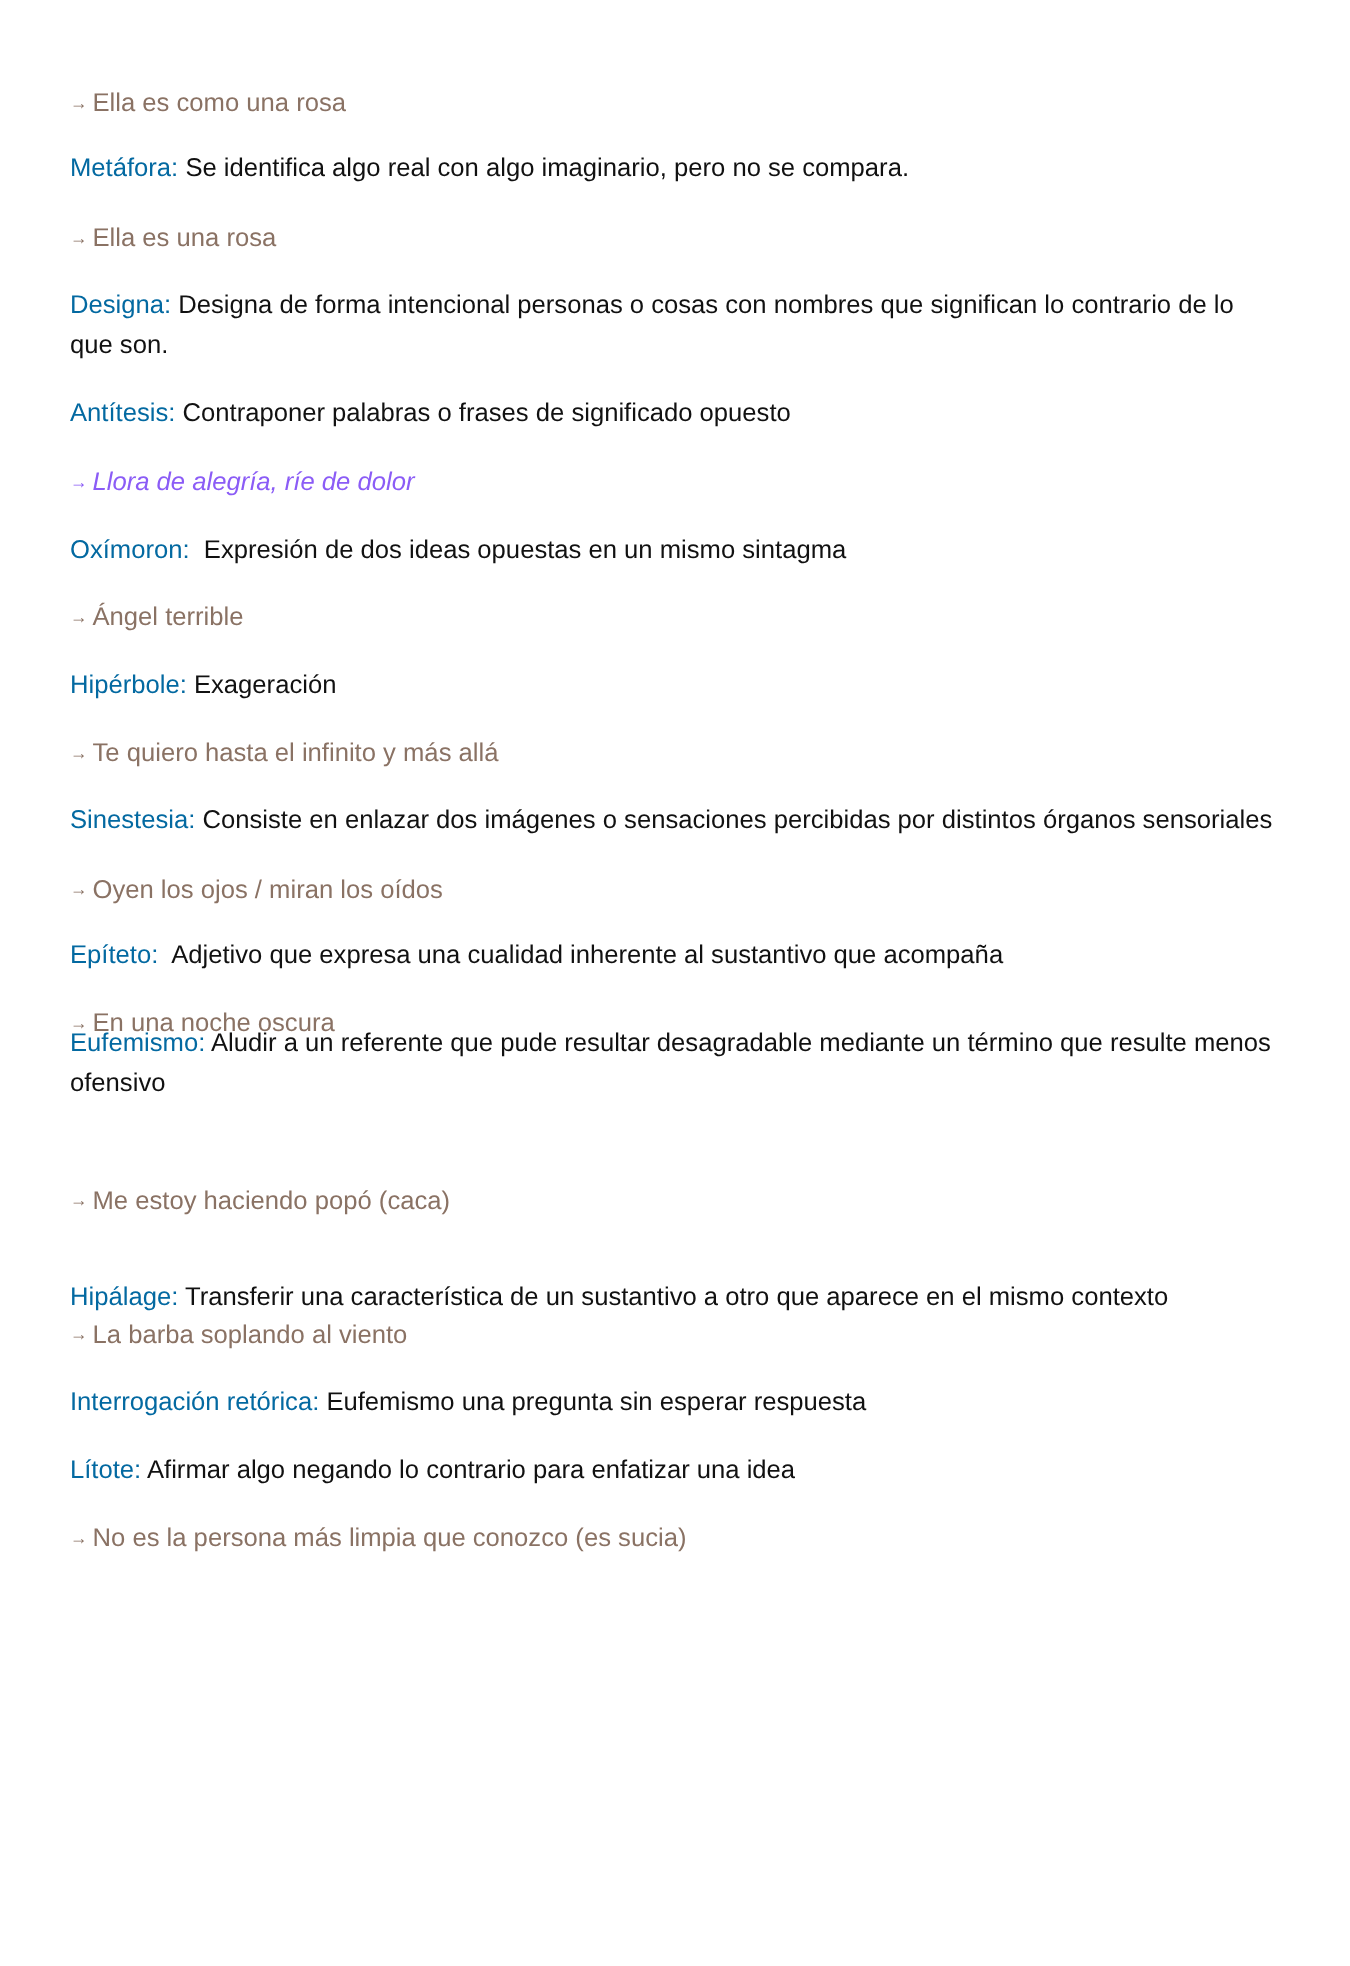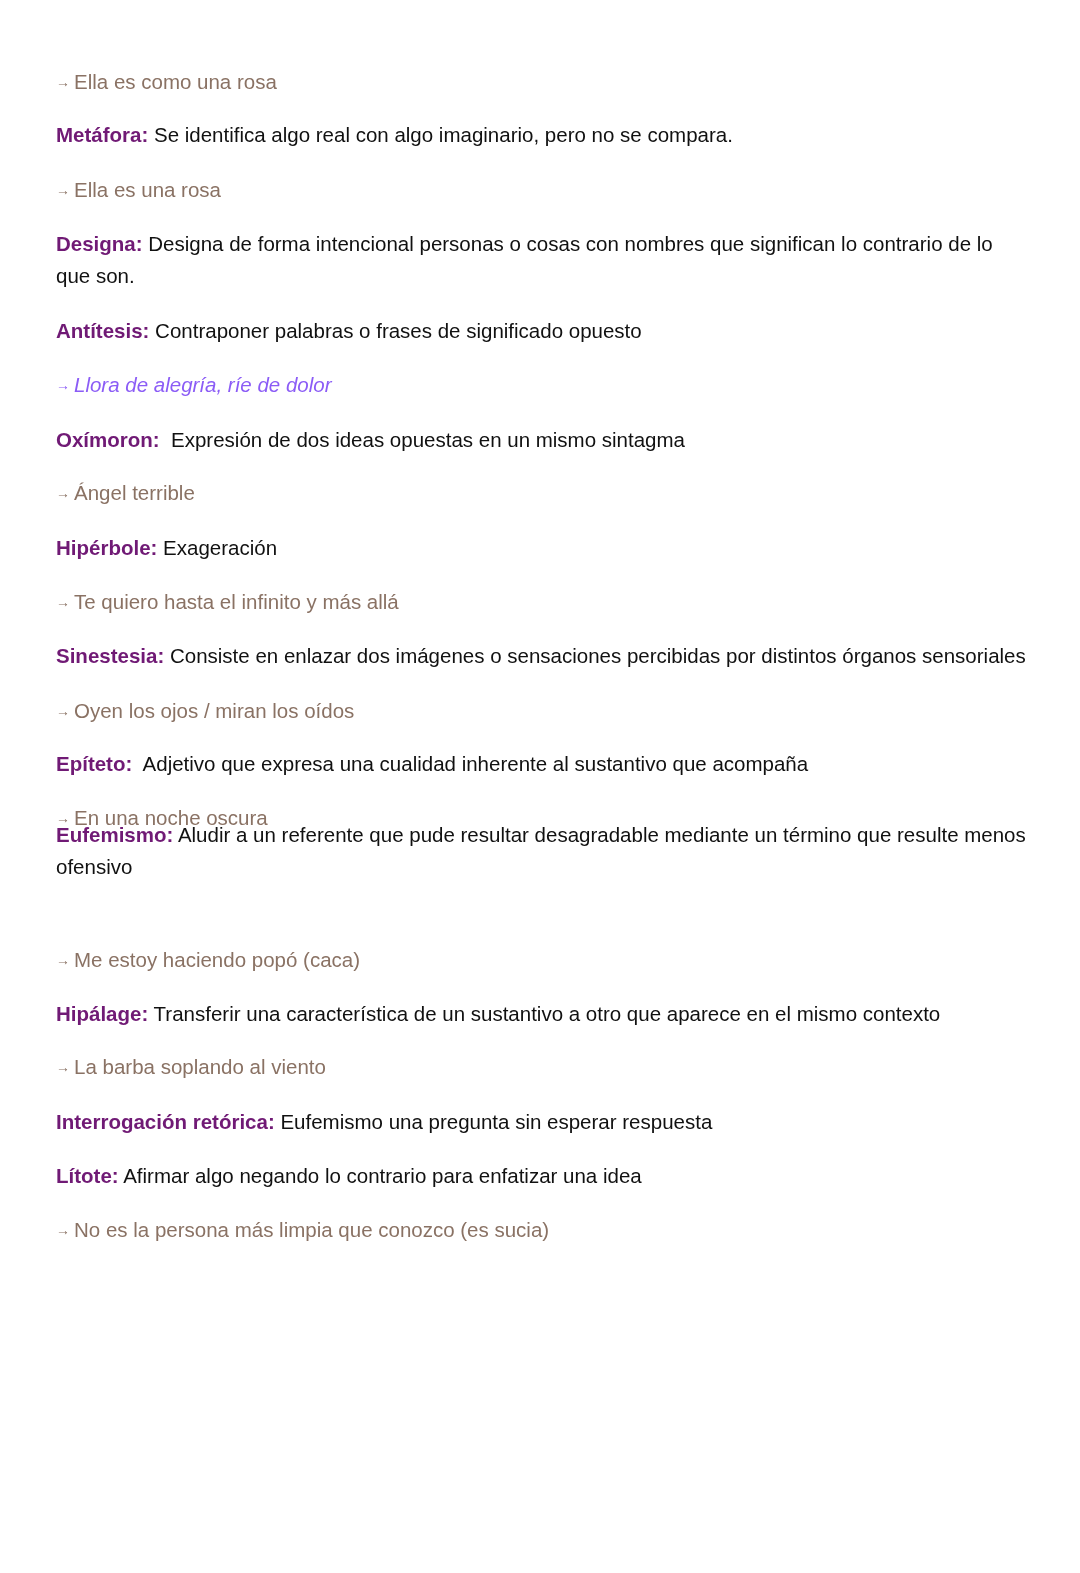--- a/index.html
+++ b/index.html
@@ -2,21 +2,21 @@
 <html><head>
 <meta charset="utf-8">
 <style>
   html, body { margin: 0; padding: 0; background: #ffffff; }
   body { width: 1080px; height: 1573px; overflow: hidden; position: relative;
          font-family: "Liberation Sans", "DejaVu Sans", sans-serif; }
   .page { position: absolute; left: 56px; top: 0; width: 970px; }
   .line { position: absolute; left: 0; width: 970px; font-size: 20.5px; line-height: 32px;
           color: #111111; white-space: nowrap; }
   .line.wrap { white-space: normal; }
-  .term { font-weight: bold; color: #701a75; text-align: right; }
+  .term { font-weight: normal; color: #0369a1; text-align: right; }
   .ex { color: #8a7264; }
   .ex.dark { color: #8b5cf6; font-style: italic; }
   .arrow { font-size: 14px; display: inline-block; width: 18px; vertical-align: 2px; }
   .u { text-underline-offset: 3px; text-decoration-thickness: 1px; margin-top: 34px; }
 </style>
 </head>
 <body>
 
 <div class="page">
 
@@ -77,21 +77,21 @@
   </div>
 
   <div class="line wrap" style="top:819px">
     <span class="term">Eufemismo:</span><span> Aludir a un referente que pude resultar desagradable mediante un término que resulte menos ofensivo</span>
   </div>
 
   <div class="line ex" style="top:944px">
     <span class="arrow">→</span><span>Me estoy haciendo popó (caca)</span>
   </div>
 
-  <div class="line" style="top:998px">
+  <div class="line" style="top:1022px">
     <span class="term">Hipálage:</span><span> Transferir una característica de un sustantivo a otro que aparece en el mismo contexto</span>
   </div>
 
   <div class="line ex" style="top:1051px">
     <span class="arrow">→</span><span>La </span><span class="u">barba soplando</span><span> al viento</span>
   </div>
 
   <div class="line" style="top:1106px">
     <span class="term">Interrogación retórica:</span><span> Eufemismo una pregunta sin esperar respuesta</span>
   </div>

